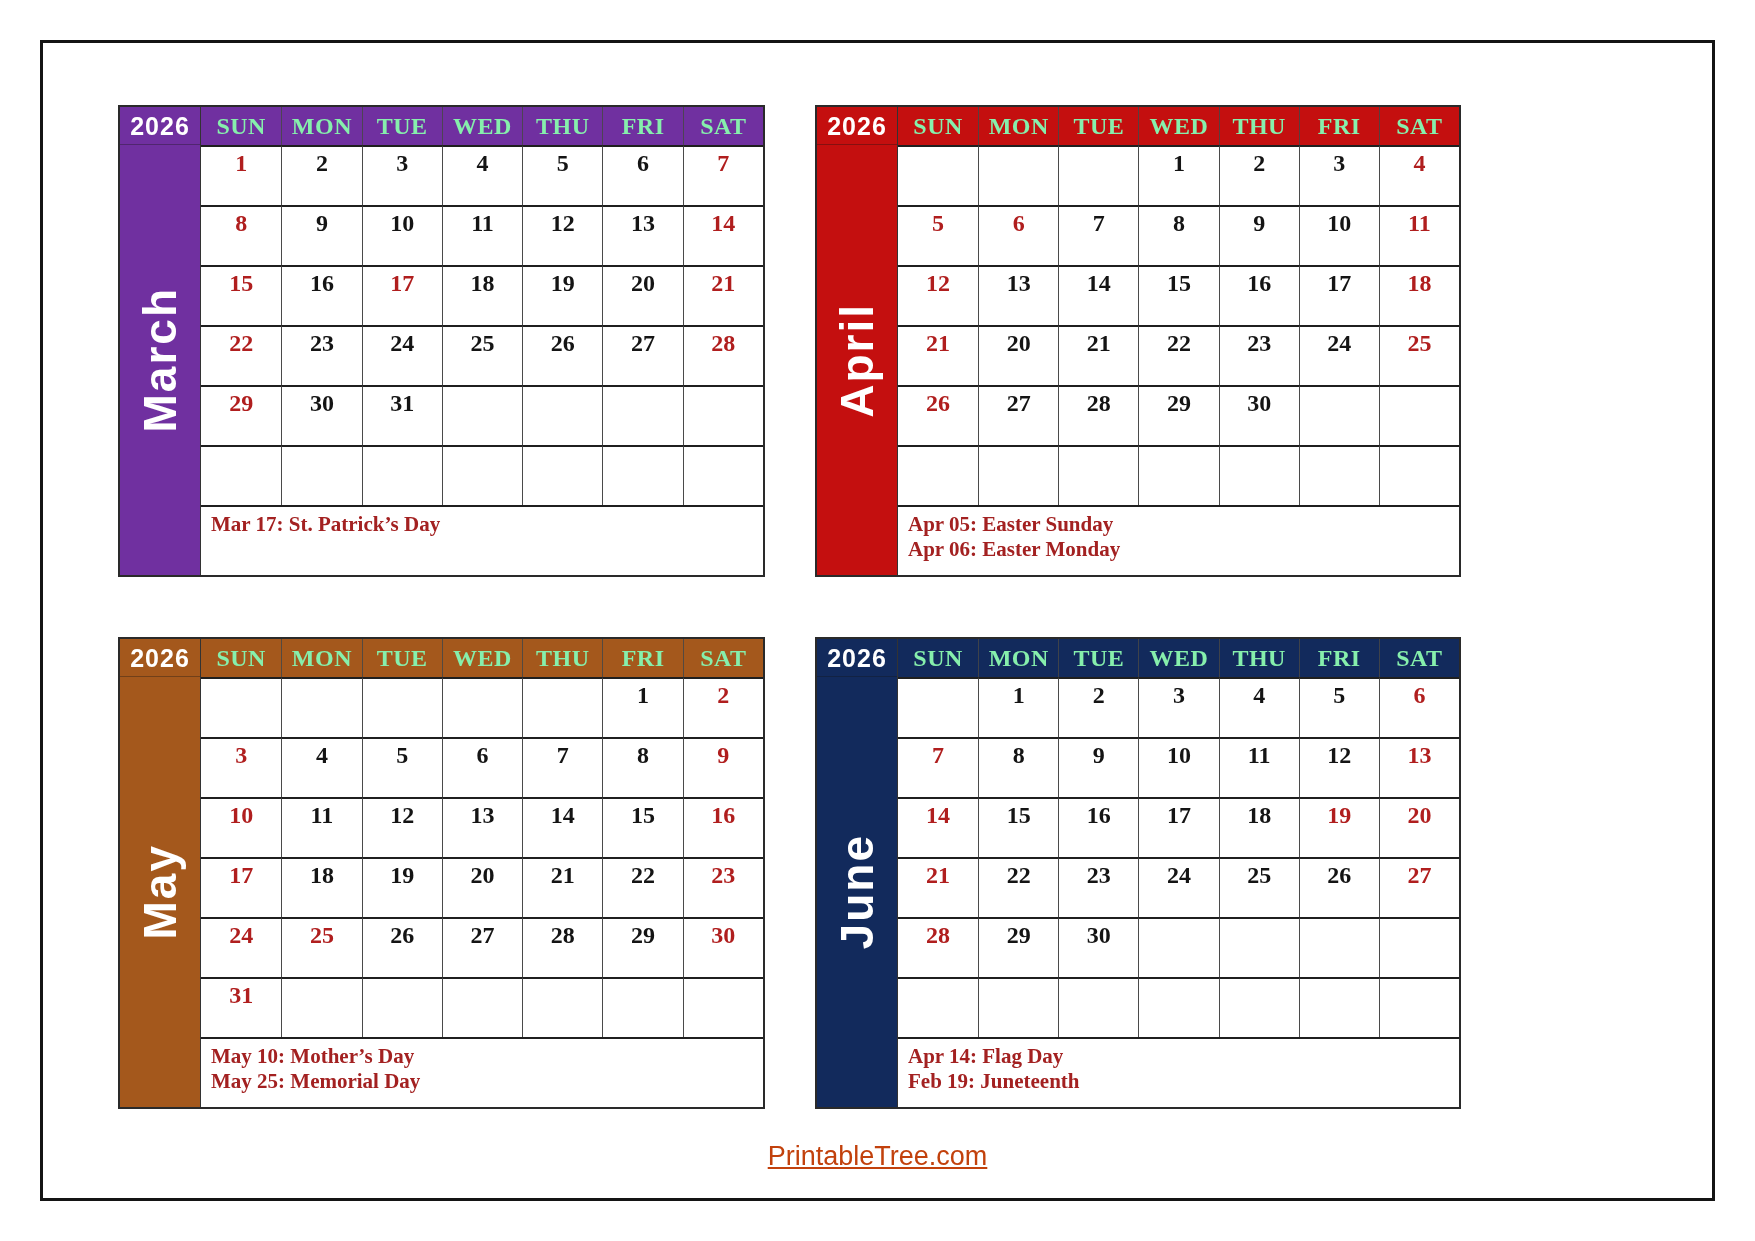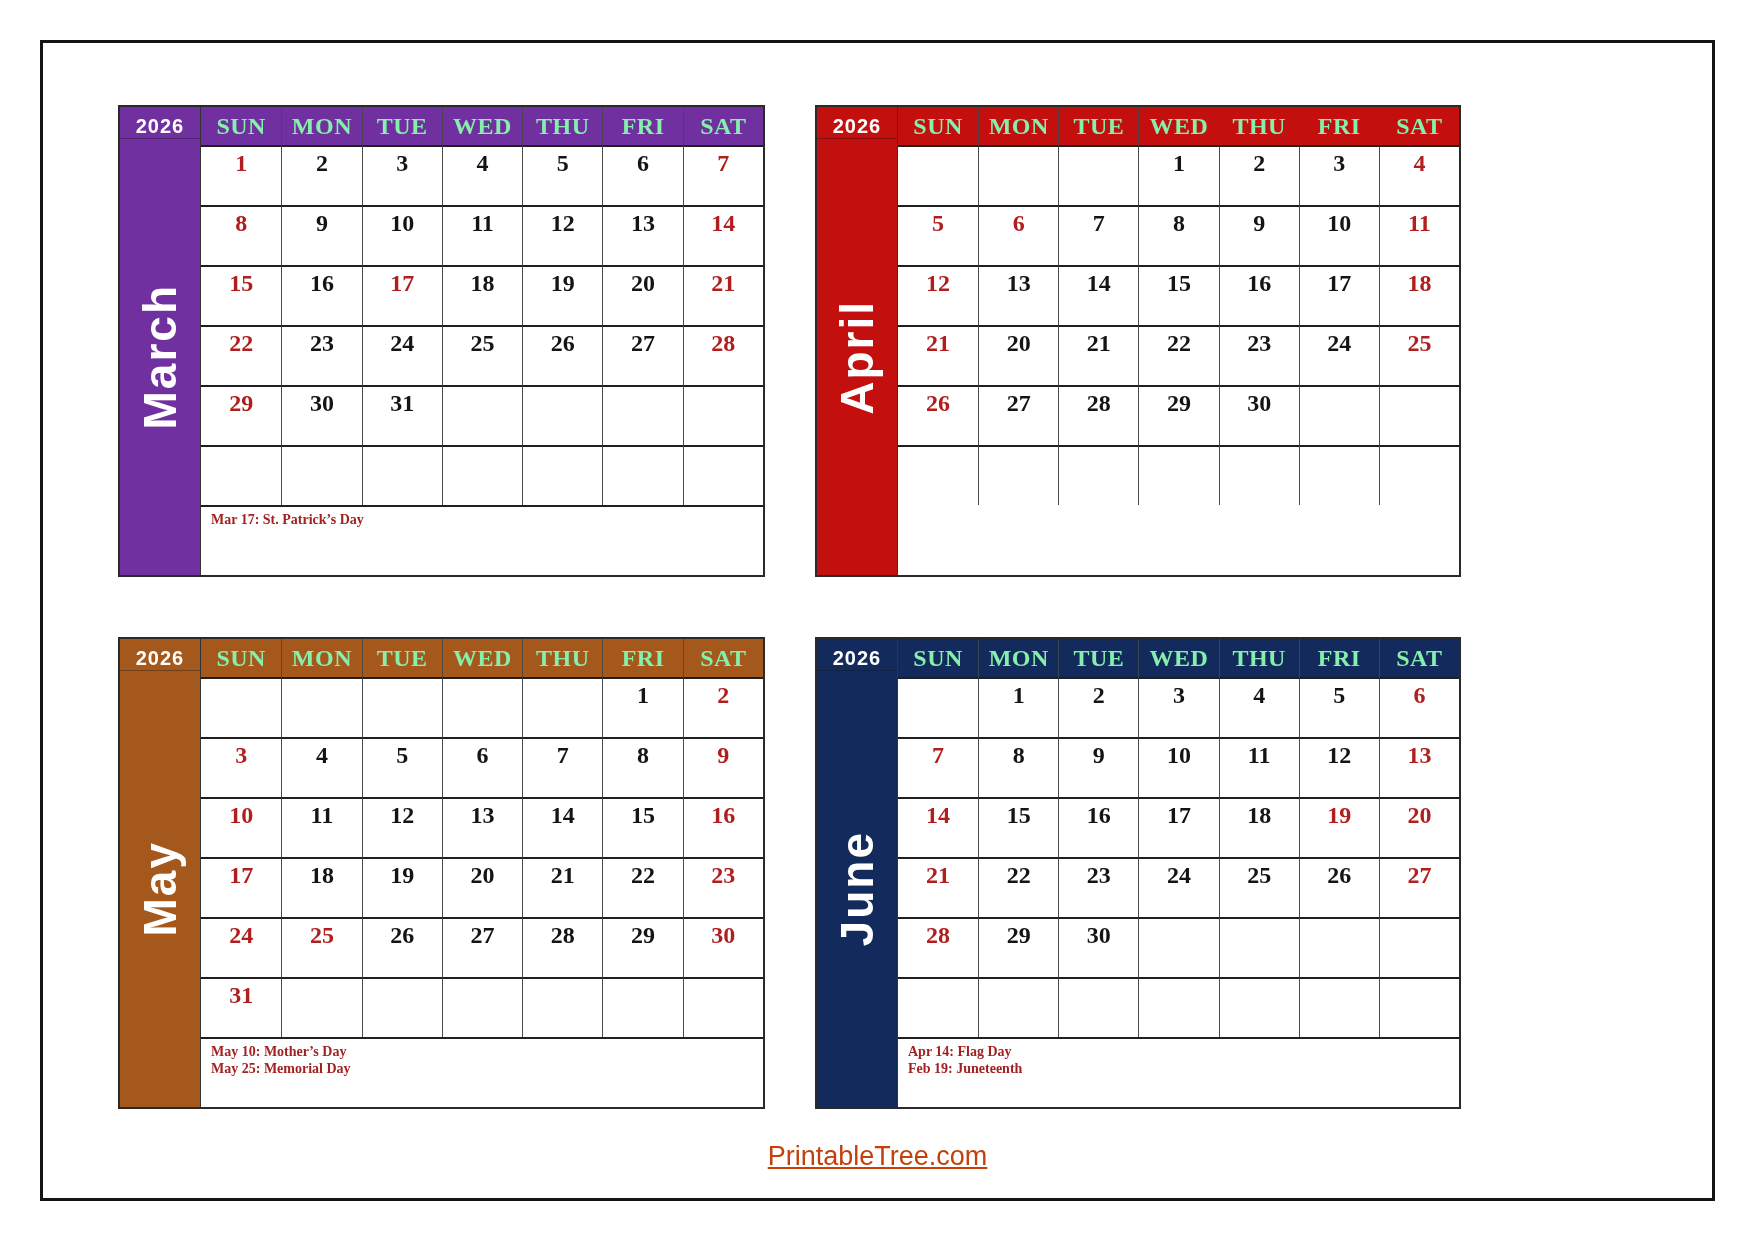--- a/index.html
+++ b/index.html
@@ -19,22 +19,22 @@
   .month-block {
     display: flex;
     border: 2px solid #2a2a2a;
     background: #fff;
   }
   .side {
     width: 80px; background: var(--accent);
     display: flex; flex-direction: column; flex-shrink: 0;
   }
   .year {
-    height: 32px; color: #ffffff; text-align: center; line-height: 38px;
-    font-weight: bold; font-size: 20px; letter-spacing: 1px;
+    height: 38px; color: #ffffff; text-align: center; line-height: 38px;
+    font-weight: bold; font-size: 25px; letter-spacing: 1px;
     border-bottom: 1px solid rgba(20,20,20,0.35);
     font-family: "Liberation Sans", sans-serif;
   }
   .mname-wrap { flex: 1; display: flex; align-items: center; justify-content: center; overflow: hidden; }
   .mname {
     writing-mode: vertical-rl; transform: rotate(180deg);
     color: #ffffff; font-weight: bold; font-size: 46px; letter-spacing: 2px;
     font-family: "Liberation Sans", sans-serif;
   }
   .main { flex: 1; display: flex; flex-direction: column; border-left: 1px solid #333; }
@@ -62,21 +62,21 @@
     background: #ffffff;
   }
   .cell:nth-child(7n+1) { border-left: none; }
   .cell.red { color: var(--red); }
   .notes {
     flex: 1; border-top: 2px solid #1f1f1f; background: #ffffff;
     padding: 5px 0 0 10px;
   }
   .note-line {
     font-family: "Liberation Serif", serif; font-weight: bold;
-    font-size: 14px; line-height: 1.2; color: var(--note);
+    font-size: 21px; line-height: 1.2; color: var(--note);
   }
   .footer {
     position: absolute; left: 0; right: 0; bottom: 26px; text-align: center;
   }
   .footer a {
     font-family: "Liberation Sans", sans-serif;
     font-size: 27px; text-decoration: underline; cursor: pointer;
   }
 </style>
 </head>
@@ -204,20 +204,24 @@
             <div class="cell"></div>
             <div class="cell"></div>
             <div class="cell"></div>
             <div class="cell"></div>
             <div class="cell"></div>
             <div class="cell"></div>
             <div class="cell"></div>
             <div class="cell"></div>
             <div class="cell"></div>
           </div>
+          <div class="notes">
+            <div class="note-line">Apr 05: Easter Sunday</div>
+            <div class="note-line">Apr 06: Easter Monday</div>
+          </div>
         </div>
       </div>
       <div class="month-block" style="--accent: #A4581C; --red: #B01E1E; --note: #A32121;">
         <div class="side">
           <div class="year">2026</div>
           <div class="mname-wrap">
             <div class="mname">May</div>
           </div>
         </div>
         <div class="main">

